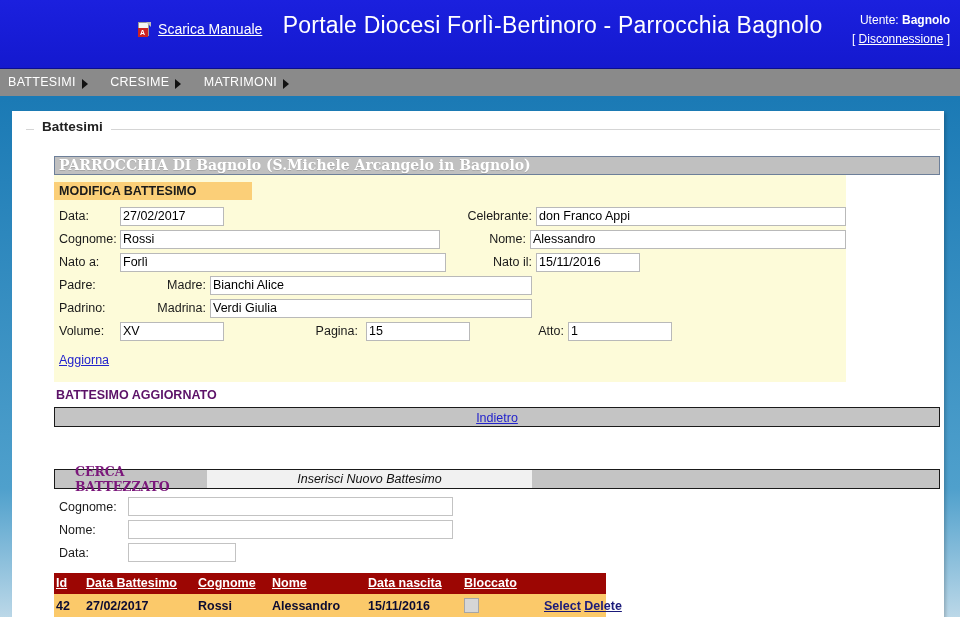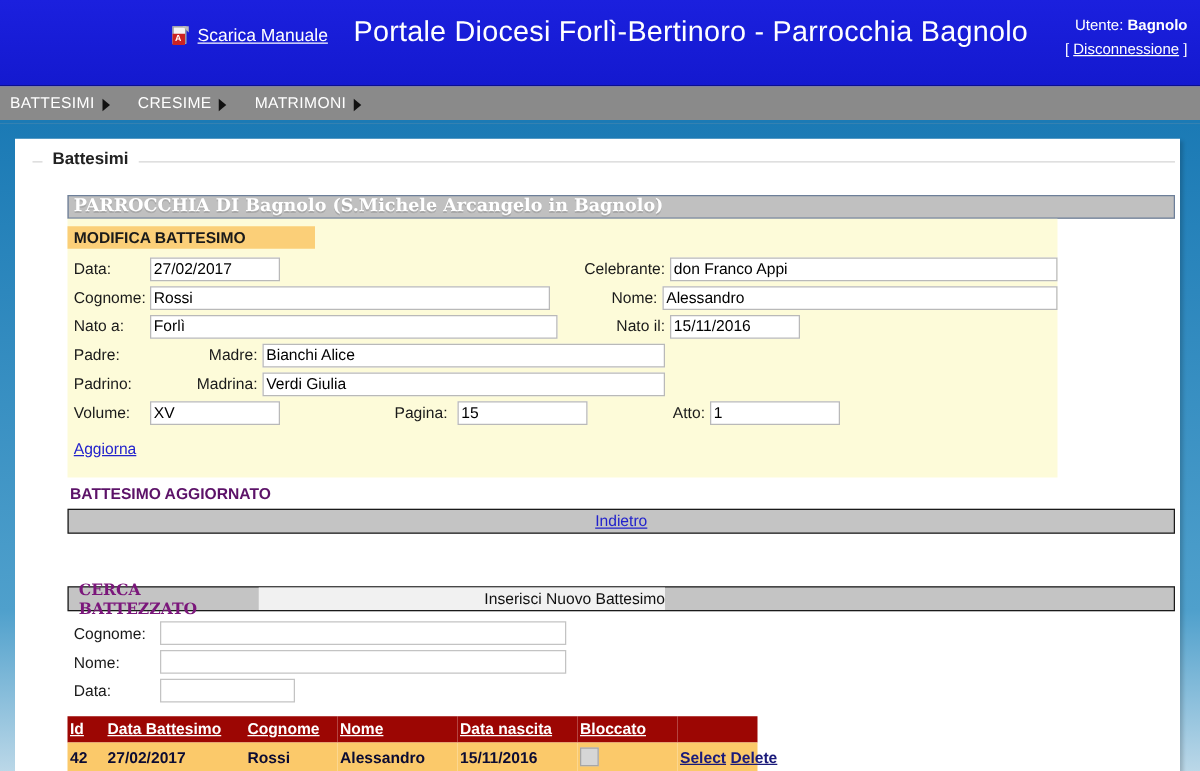--- a/index.html
+++ b/index.html
@@ -272,35 +272,36 @@
     border: 1px solid #1a1a1a;
     box-sizing: border-box;
     margin-top: 42px;
     display: flex;
     align-items: center;
   }
   #cerca-title {
     font-size: 12.5px;
     font-weight: bold;
     color: #7b177b;
-    padding-left: 8px;
+    padding-left: 20px;
     width: 152px;
     box-sizing: border-box;
     font-family: "DejaVu Serif", "Liberation Serif", serif;
   }
   #insert-tab {
     flex: 0 0 auto;
     width: 325px;
     height: 18px;
     line-height: 18px;
     background: #f1f1f1;
-    text-align: right;
+    text-align: center;
     font-size: 12.5px;
     color: #111111;
     cursor: pointer;
+    font-style: italic;
   }
 
   
   #search-fields { margin-top: 6px; }
   .search-row {
     display: flex;
     align-items: center;
     height: 23px;
     margin-bottom: 0px;
   }

